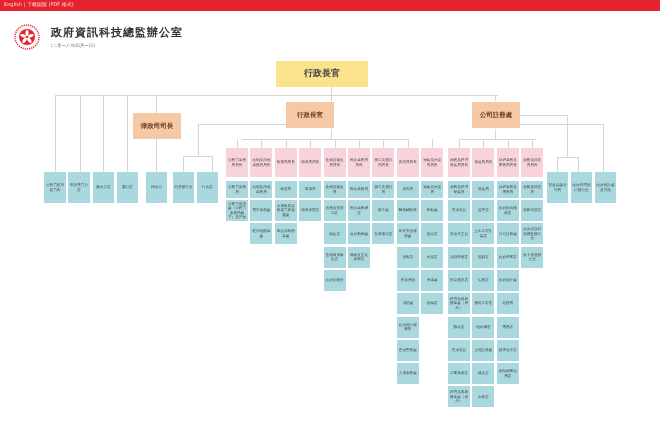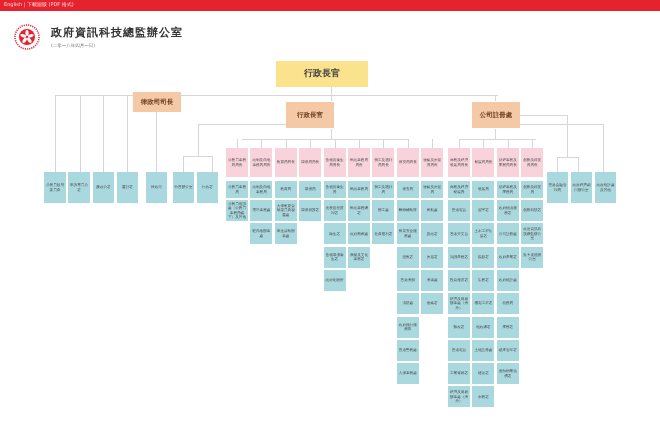--- a/index.html
+++ b/index.html
@@ -69,21 +69,21 @@
 <div class="line" style="left:567px;top:115px;width:1px;height:42px;"></div>
 <div class="line" style="left:557px;top:157px;width:22px;height:1px;"></div>
 <div class="line" style="left:557px;top:157px;width:1px;height:15px;"></div>
 <div class="line" style="left:578px;top:157px;width:1px;height:15px;"></div>
 <div class="line" style="left:498px;top:95px;width:1px;height:0px;"></div>
 <div class="line" style="left:603px;top:124px;width:1px;height:48px;"></div>
 <div class="line" style="left:517px;top:124px;width:86px;height:1px;"></div>
 
 <div class="box ce" style="left:264px;top:61px;width:92px;height:26px;margin-left:12px;">行政長官</div>
 
-<div class="box sec" style="left:133px;top:92px;width:48px;height:20px;">律政司司長</div>
+<div class="box sec" style="left:133px;top:113px;width:48px;height:26px;">律政司司長</div>
 <div class="box sec" style="left:286px;top:102px;width:48px;height:26px;">行政長官</div>
 <div class="box sec" style="left:472px;top:102px;width:48px;height:26px;">公司註冊處</div>
 
 <div class="box dept" style="left:44px;top:172px;width:22px;height:31px;">公務員敍用委員會</div>
 <div class="box dept" style="left:68px;top:172px;width:22px;height:31px;">申訴專員公署</div>
 <div class="box dept" style="left:93px;top:172px;width:21px;height:31px;">廉政公署</div>
 <div class="box dept" style="left:117px;top:172px;width:21px;height:31px;">審計署</div>
 <div class="box dept" style="left:146px;top:172px;width:21px;height:31px;">律政司</div>
 <div class="box dept" style="left:173px;top:172px;width:21px;height:31px;">特首辦公室</div>
 <div class="box dept" style="left:197px;top:172px;width:21px;height:31px;">行政署</div>

